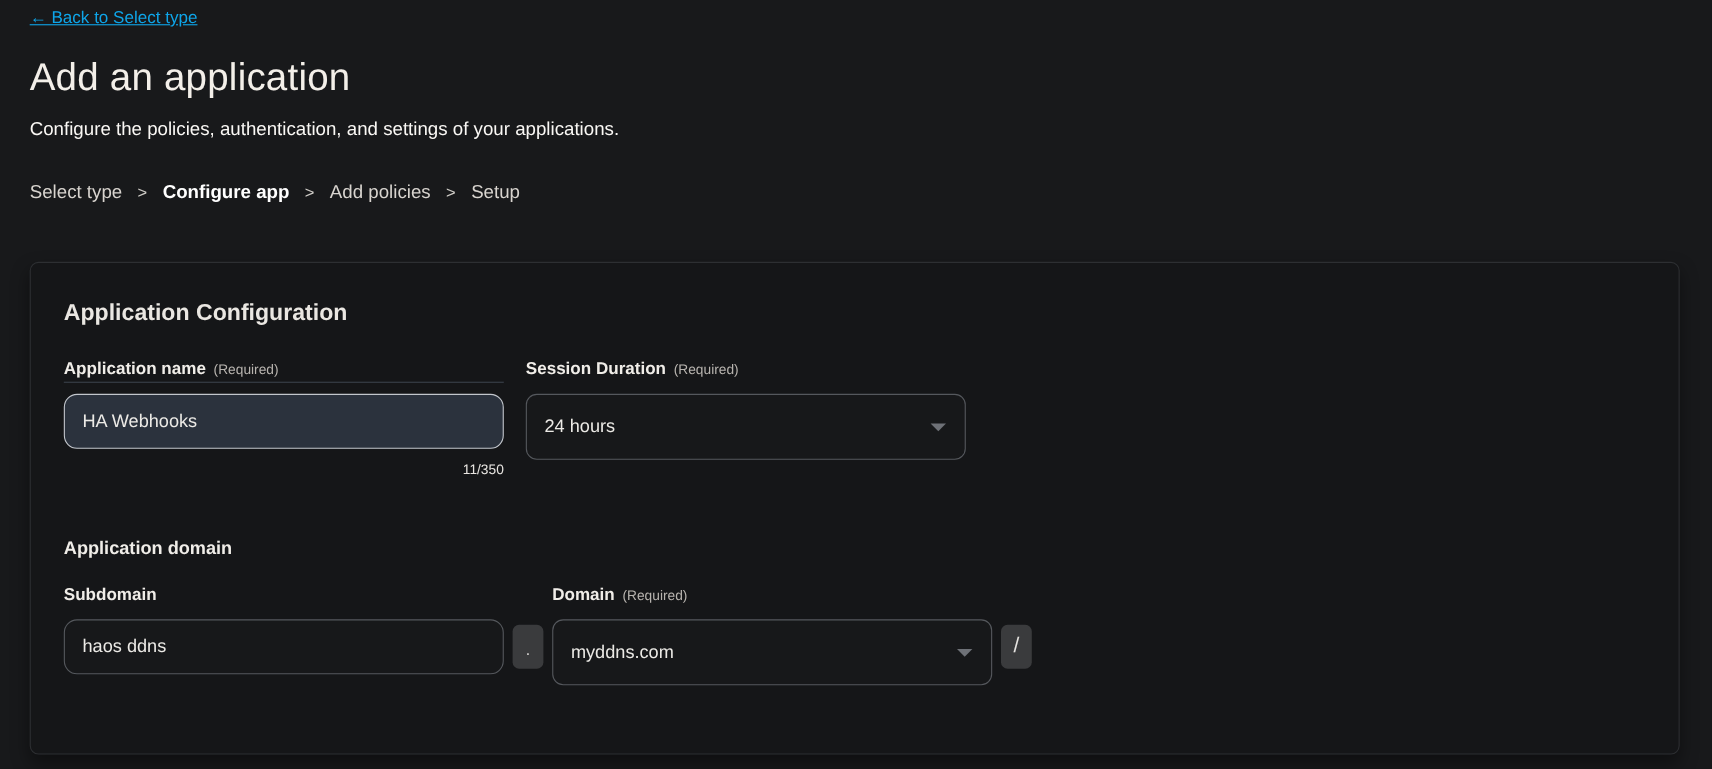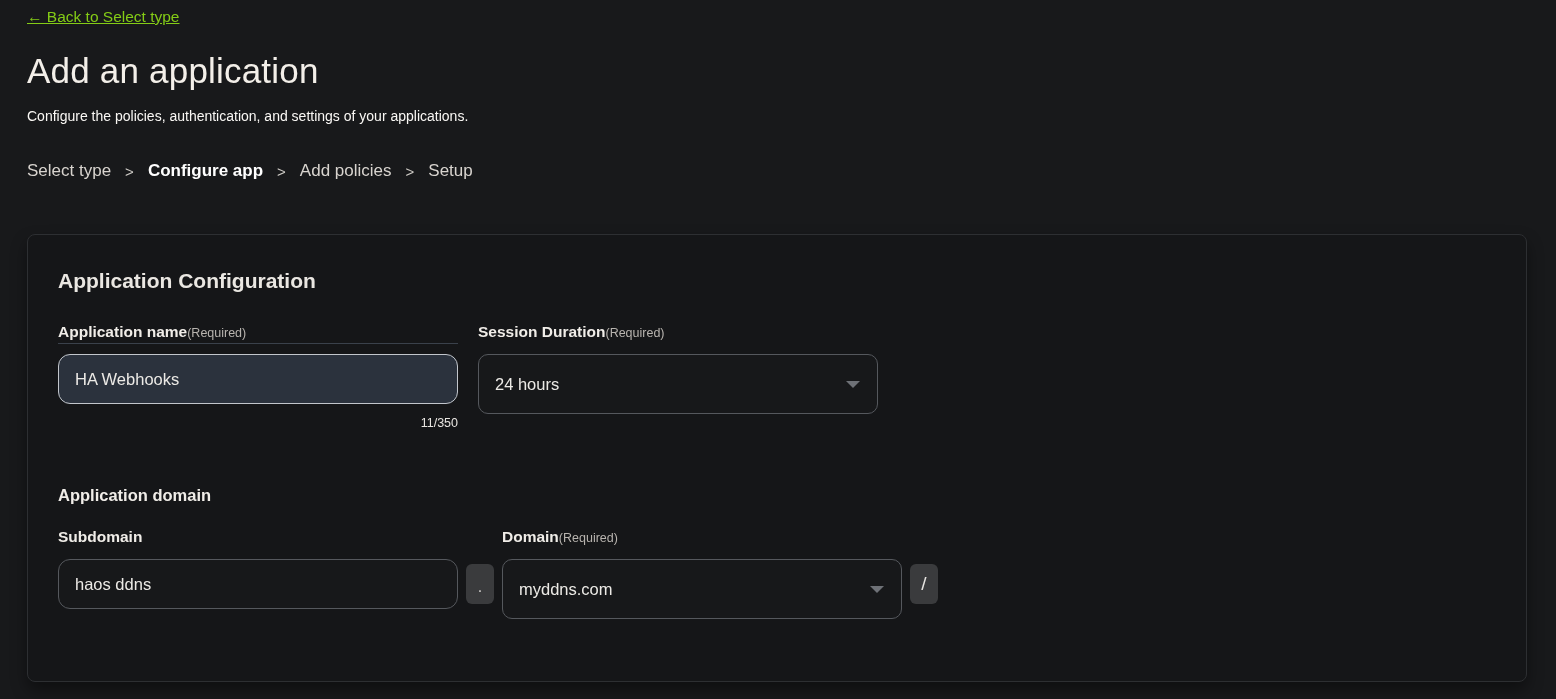--- a/index.html
+++ b/index.html
@@ -8,37 +8,37 @@
     background: #18191b;
     font-family: "Liberation Sans", "DejaVu Sans", sans-serif;
     color: #ece9e4;
     overflow: hidden;
   }
   .page { padding: 8px 27px 0 27px; }
 
   
   .back-link {
     display: inline-block;
-    color: #84cc16;
+    color: #0ea5e9;
     font-size: 15.5px;
     text-decoration: underline;
     cursor: pointer;
   }
 
   
   .page-title {
     margin-top: 25px;
     font-size: 35px;
     font-weight: 400;
     color: #f3efe9;
     letter-spacing: 0.2px;
   }
   .page-subtitle {
     margin-top: 17px;
-    font-size: 14px;
+    font-size: 17px;
     color: #faf8f5;
   }
 
   
   .steps {
     margin-top: 37px;
     display: flex;
     align-items: center;
     gap: 14px;
     font-size: 17px;
@@ -67,21 +67,21 @@
   
   .row-1 {
     margin-top: 30px;
     display: flex;
     gap: 20px;
   }
   .field { width: 400px; }
   .label-row {
     display: flex;
     align-items: baseline;
-    gap: 0;
+    gap: 7px;
     height: 21px;
     padding-bottom: 2px;
     border-bottom: 1px solid transparent;
     margin-bottom: 10px;
   }
   .label-row.underlined { border-bottom: 1px solid #3a414b; }
   .field-label {
     font-size: 15.5px;
     font-weight: 700;
     color: #f0ede8;

